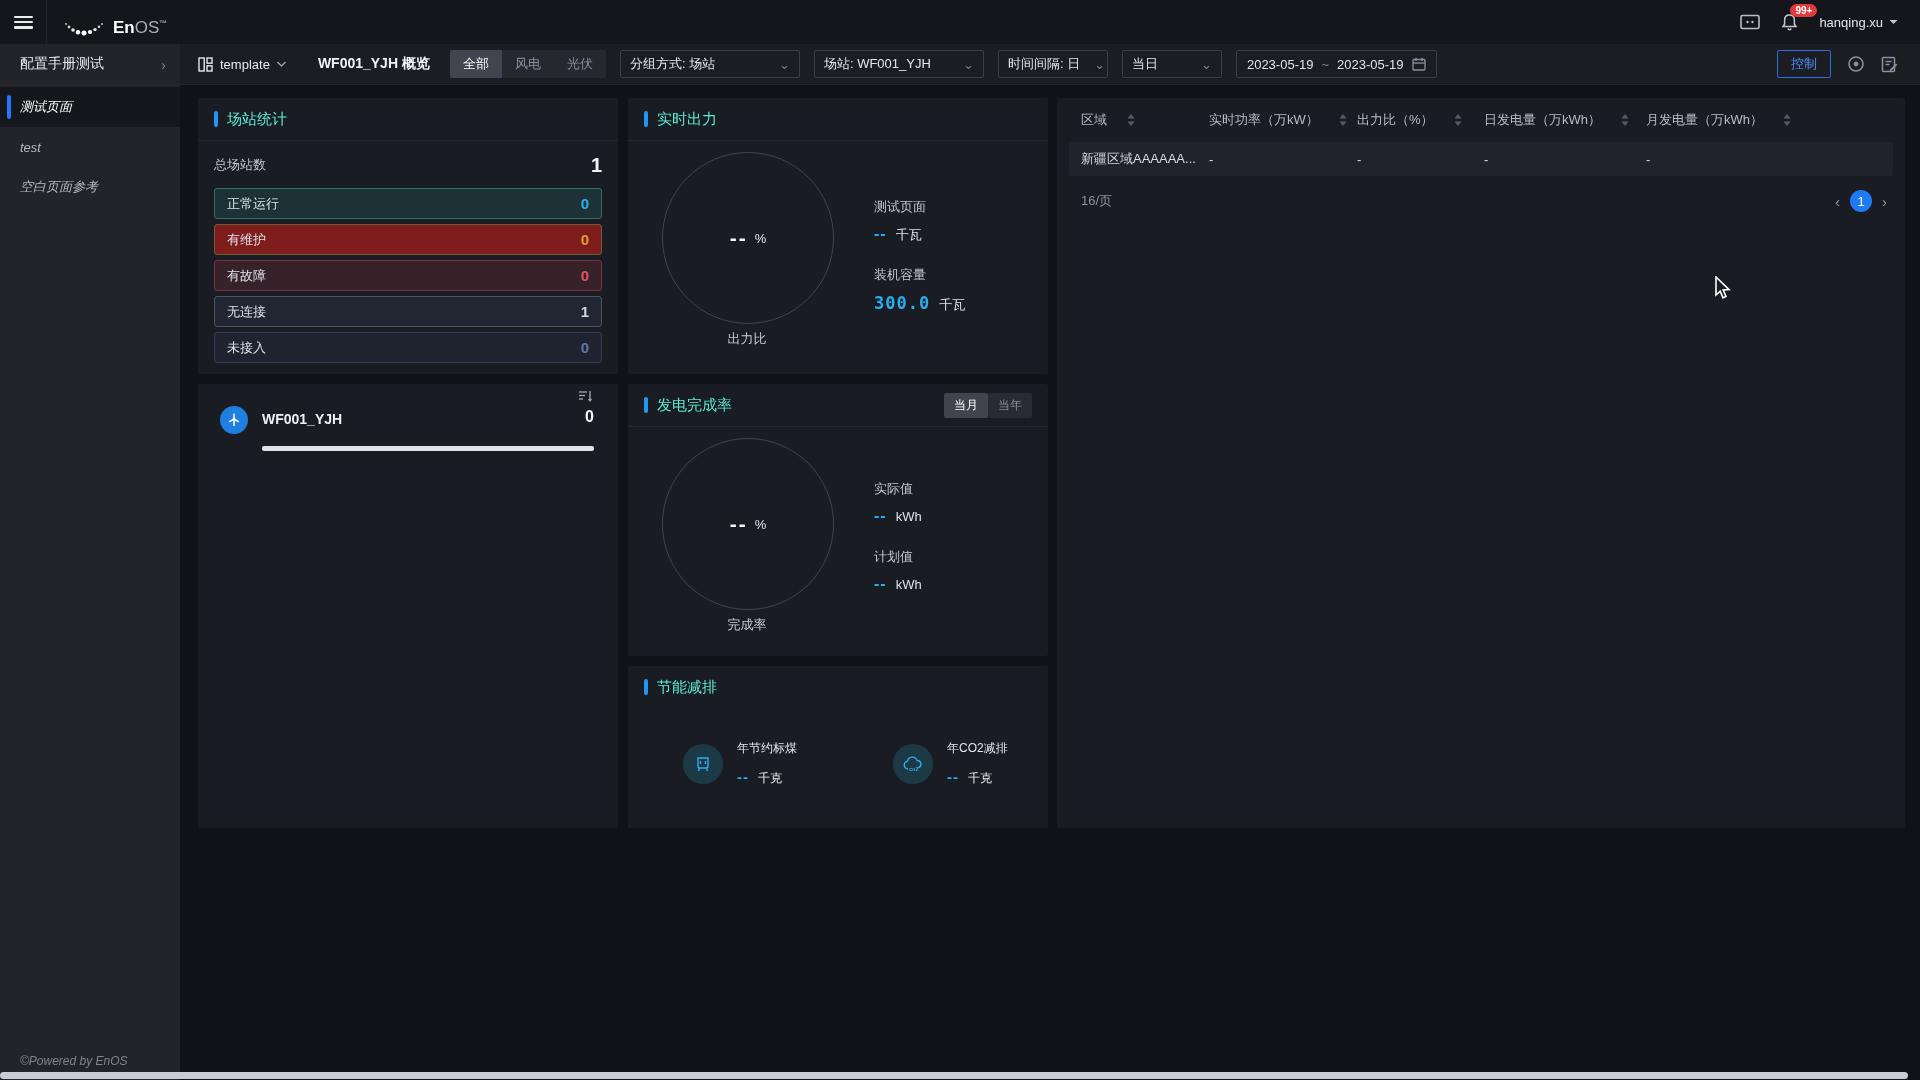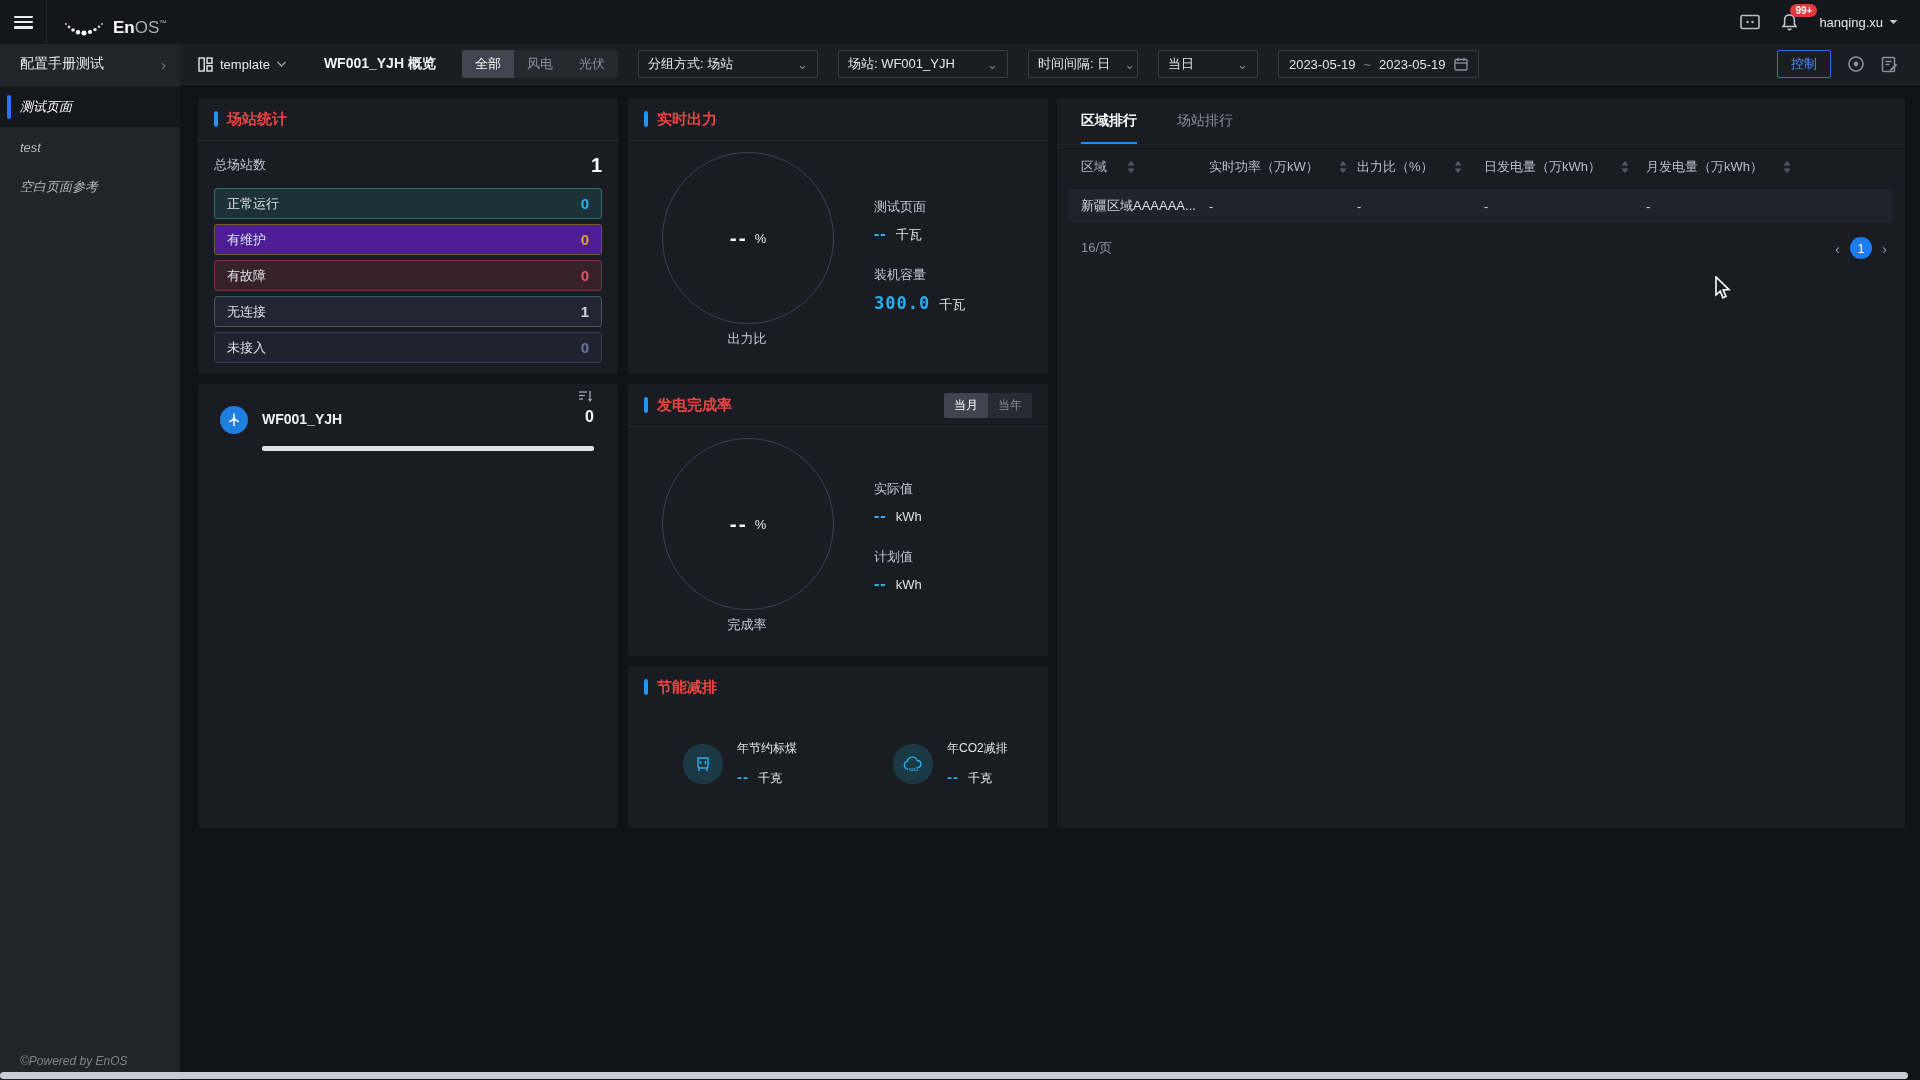--- a/index.html
+++ b/index.html
@@ -23,21 +23,21 @@
   .badge{position:absolute;top:-9px;left:10px;background:#e03a3c;color:#fff;font-size:10px;font-weight:bold;
          border-radius:8px;padding:1px 5px;line-height:11px;}
   .user{display:flex;align-items:center;gap:6px;font-size:13px;color:#e3e6ec;cursor:pointer;}
 
   
   .subbar{position:absolute;top:44px;left:0;right:0;height:40px;background:#1b1d23;
           border-bottom:1px solid #26282f;display:flex;z-index:4;}
   .side-header{width:180px;background:#232429;display:flex;align-items:center;justify-content:space-between;
                padding:0 14px 0 20px;box-sizing:border-box;font-size:14px;color:#e8eaef;cursor:pointer;}
   .side-header .chev{color:#787d88;font-size:15px;}
-  .toolbar{flex:1;display:flex;align-items:center;padding:0 22px 0 18px;gap:20px;}
+  .toolbar{flex:1;display:flex;align-items:center;padding:0 22px 0 18px;gap:14px;}
   .tpl-switch{display:flex;align-items:center;gap:7px;font-size:13px;color:#e6e9ee;cursor:pointer;}
   .page-title{font-size:14px;color:#f0f2f6;font-weight:bold;margin-left:18px;white-space:nowrap;}
   .seg{display:flex;background:#262830;border-radius:2px;overflow:hidden;margin-left:6px;}
   .seg .seg-item{padding:5px 13px;font-size:13px;color:#8a8f9b;cursor:pointer;white-space:nowrap;}
   .seg .seg-item.active{background:#41454f;color:#fff;}
   .select{height:28px;border:1px solid #3a3d47;border-radius:2px;background:#1b1d23;display:flex;
           align-items:center;justify-content:space-between;padding:0 9px;font-size:13px;color:#e3e6ec;
           cursor:pointer;box-sizing:border-box;white-space:nowrap;}
   .select .caret{color:#7f8594;margin-left:14px;}
   .datebox{height:28px;border:1px solid #3a3d47;border-radius:2px;display:flex;align-items:center;
@@ -54,33 +54,33 @@
   .nav-item.active{background:#16171c;color:#ffffff;}
   .nav-item.active::before{content:"";position:absolute;left:7px;top:8px;bottom:8px;width:4px;
             background:#1f78ff;border-radius:2px;}
   .side-footer{position:absolute;bottom:12px;left:20px;font-size:12px;color:#80848e;}
 
   
   .main{position:absolute;top:84px;left:180px;right:0;bottom:0;background:#111218;}
   .card{position:absolute;background:#1a1c23;border-radius:2px;box-sizing:border-box;}
   .card-head{height:42px;display:flex;align-items:center;padding:0 16px;border-bottom:1px solid #262830;}
   .tmark{width:4px;height:16px;background:#2196f3;border-radius:2px;margin-right:9px;flex:none;}
-  .card-title{font-size:15px;font-weight:bold;color:#ef4444;white-space:nowrap;}
+  .card-title{font-size:15px;font-weight:normal;color:#5eead4;white-space:nowrap;}
 
   
   .stats-body{padding:6px 16px 0 16px;}
   .total-row{height:36px;display:flex;align-items:center;justify-content:space-between;}
   .total-row .lbl{font-size:13px;color:#c3c8d2;}
   .total-row .val{font-size:20px;font-weight:bold;color:#f4f6fa;}
   .srow{height:29px;margin-top:5px;border:1px solid;border-radius:3px;display:flex;align-items:center;
         justify-content:space-between;padding:0 12px;}
   .srow .lbl{font-size:13px;color:#dde1e9;}
   .srow .val{font-size:15px;font-weight:bold;}
   .srow.running{background:#1d3236;border-color:#2f6e68;}      .srow.running .val{color:#2ab2ef;}
-  .srow.maintenance{background:#4c1d95;border-color:#6f5c35;}  .srow.maintenance .val{color:#dea02e;}
+  .srow.maintenance{background:#7f1d1d;border-color:#6f5c35;}  .srow.maintenance .val{color:#dea02e;}
   .srow.fault{background:#37222a;border-color:#7a3340;}        .srow.fault .val{color:#e25560;}
   .srow.disconnected{background:#222632;border-color:#4d5364;}.srow.disconnected .val{color:#d0d5e0;}
   .srow.unconnected{background:#1f2330;border-color:#383e54;} .srow.unconnected .val{color:#6874a5;}
 
   
   .dev-item{position:relative;margin:18px 24px 0 22px;height:76px;}
   .dev-ico{position:absolute;left:0;top:4px;width:28px;height:28px;border-radius:50%;background:#1e7fe0;
            display:flex;align-items:center;justify-content:center;}
   .dev-name{position:absolute;left:42px;top:9px;font-size:14px;font-weight:bold;color:#eef0f5;}
   .dev-sort{position:absolute;right:0;top:-12px;cursor:pointer;}
@@ -430,24 +430,20 @@
           <span class="es-lbl">年CO2减排</span>
           <span class="es-val">
               <span class="es-num">--</span>
           <span class="es-unit">千克</span>
             </span>
         </span>
       </div>
     </section>
 
     <section class="card" style="left:877px;top:14px;width:848px;height:730px;">
-      <div class="rk-tabs">
-        <span class="rk-tab active">区域排行</span>
-        <span class="rk-tab idle">场站排行</span>
-      </div>
       <div class="rk-grid rk-header">
         <span class="hc">
           <span>区域</span>
           <svg class="sort-carets" width="8" height="12" viewBox="0 0 8 12">
               <path d="M4 0 L7.5 4.5 H0.5 Z" fill="#565b68"></path>
               <path d="M4 12 L0.5 7.5 H7.5 Z" fill="#565b68"></path>
             </svg>
         </span>
         <span class="hc">
           <span>实时功率（万kW）</span>

